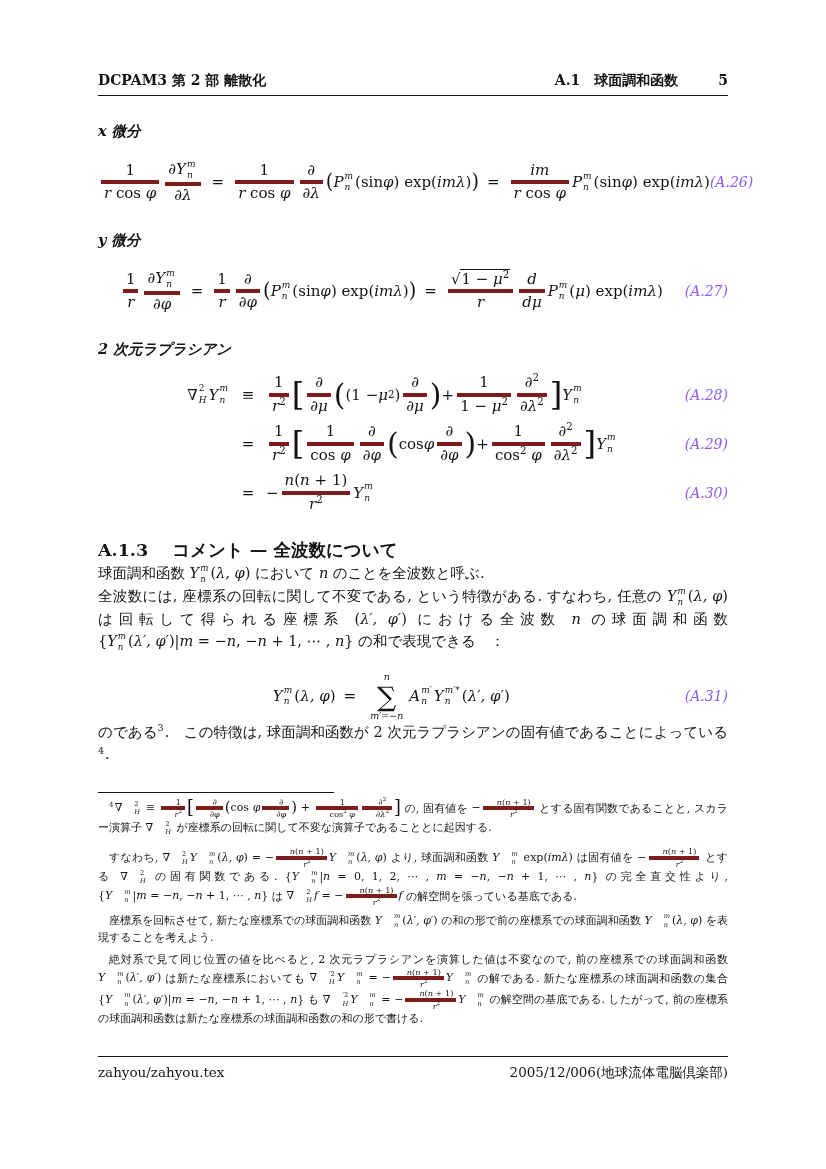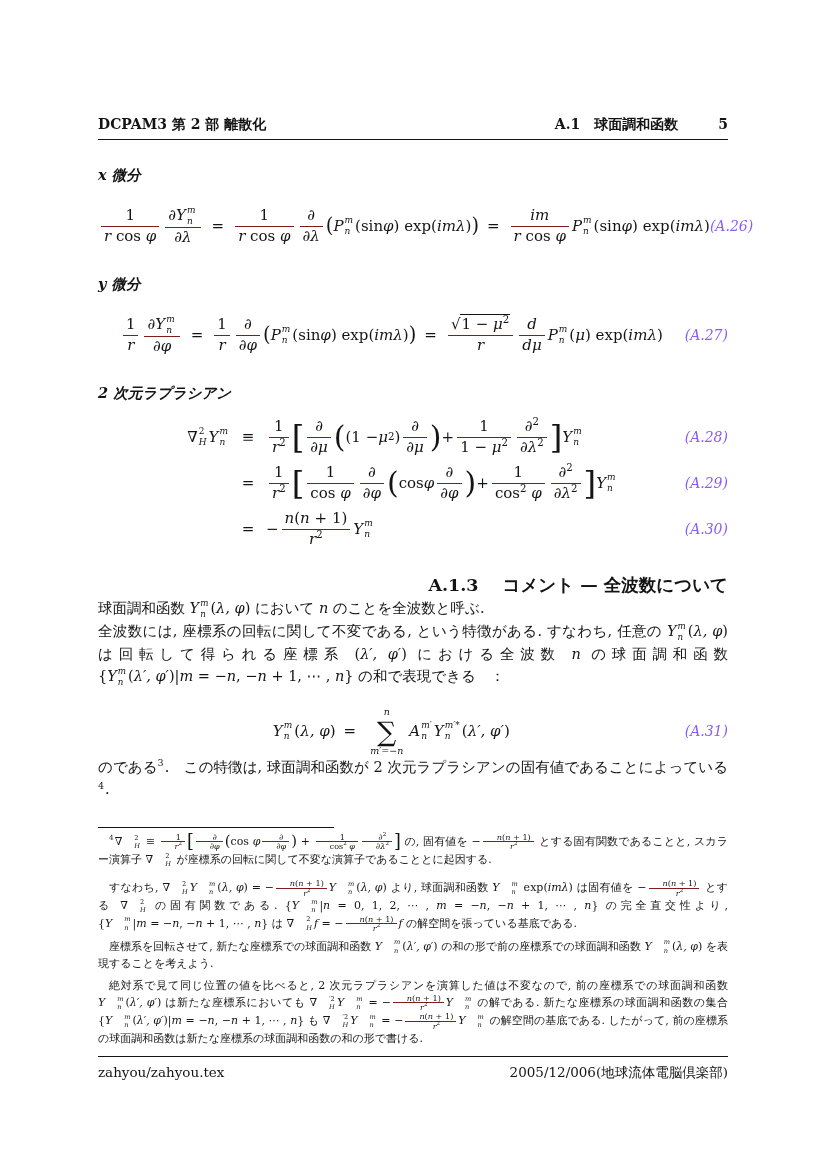--- a/index.html
+++ b/index.html
@@ -5,49 +5,49 @@
   html,body { margin:0; padding:0; background:#ffffff; }
   .page {
     position:relative; width:826px; height:1169px; background:#ffffff;
     color:#141414; overflow:hidden;
     font-family:"DejaVu Serif","Liberation Serif",serif;
   }
   .content { position:absolute; left:98px; top:0; width:630px; }
 
   
   .header { display:flex; justify-content:space-between; align-items:baseline;
-    padding-top:116px; padding-bottom:5px; border-bottom:1px solid #141414;
+    padding-top:72px; padding-bottom:5px; border-bottom:1px solid #141414;
     font-weight:bold; font-size:14px; }
   .hr-sec { margin-right:14px; }
   .pg { margin-left:40px; }
 
   
   .h-bold { font-weight:bold; font-size:14.5px; margin-top:26px;font-style:italic; }
-  .sec-heading { font-size:17.5px; font-weight:bold; margin-top:24px;text-align:right; }
+  .sec-heading { font-size:17.5px; font-weight:bold; margin-top:24px; }
   .sec-num { margin-right:24px; }
 
   
   .eqrow { display:flex; align-items:center; margin-top:18px; min-height:46px;
     font-size:15px; white-space:nowrap; }
   .eqbody { flex:1; display:flex; justify-content:center; align-items:center; }
   .eqnum { font-size:14px; color:#8b5cf6;font-style:italic; }
 
   .alignblock { margin-top:14px; }
   .alignrow { display:flex; align-items:center; font-size:15px; white-space:nowrap; margin-top:6px; }
   .alignrow:first-child { margin-top:0; }
   .alhs { width:132px; display:flex; justify-content:flex-end; align-items:center; }
   .arel { width:36px; text-align:center; }
   .arhs { flex:1; display:flex; align-items:center; }
 
   
   i { font-style:italic; }
   .fr { display:inline-block; vertical-align:middle; text-align:center;
     margin:0 3px; line-height:1.3; }
   .fr .n, .fr .d { display:block; padding:0 3px; }
-  .fr .d { border-top:1px solid #7f1d1d; }
+  .fr .d { border-top:4px solid #7f1d1d; }
   .fr.sm { font-size:0.74em; line-height:1.05; margin:0 2px; }
   .ss { display:inline-flex; flex-direction:column; align-items:flex-start;
     vertical-align:middle; font-size:0.6em; line-height:1.25; font-style:italic;
     margin:0 2px 0 1px; }
   .ss .up { font-style:normal; }
   sup { font-size:0.68em; vertical-align:super; line-height:0; }
   .fnm { font-size:0.66em; vertical-align:super; line-height:0; margin-right:1px; }
   .rel { margin:0 8px; }
   .bp  { font-size:1.3em;  vertical-align:-0.13em; line-height:1; }
   .bp2 { font-size:2.0em;  line-height:1; }

